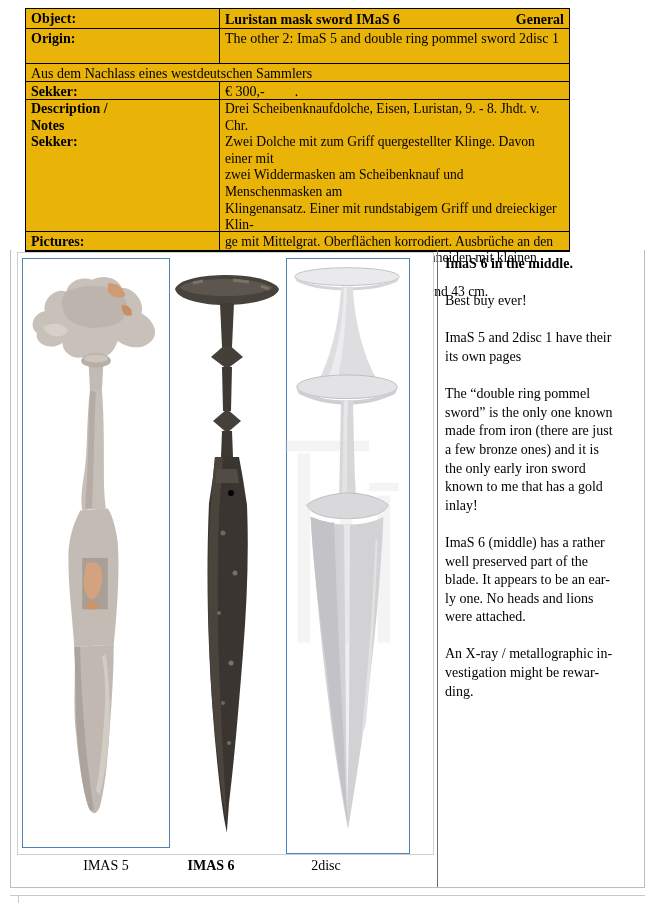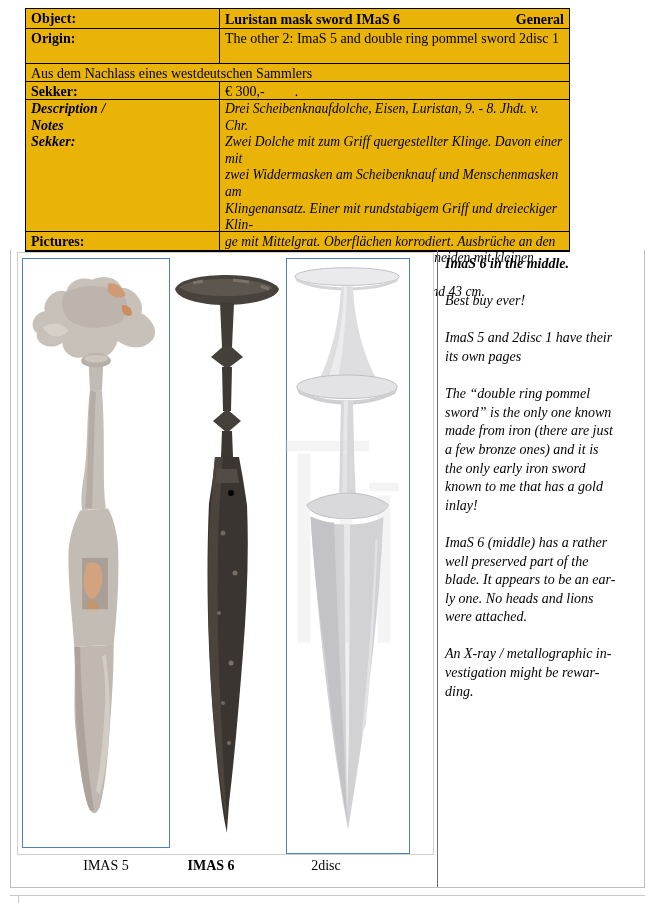--- a/index.html
+++ b/index.html
@@ -1,21 +1,21 @@
 <!DOCTYPE html>
 <html><head>
 <meta charset="utf-8">
 <style>
   * { margin:0; padding:0; box-sizing:border-box; }
   html,body { background:#ffffff; }
   .page {
     position:relative; width:661px; height:903px; background:#ffffff;
     font-family:"Liberation Serif", serif; color:#000; overflow:hidden;
   }
-  .preline { white-space:pre-line;font-style:italic; }
+  .preline { white-space:pre-line; }
 
   
   .doc-table {
     position:absolute; left:25px; top:8px; width:545px;
     border:1px solid #000; background:#eab308;
   }
   .t-row { display:flex; border-bottom:1px solid #000; }
   .t-row:last-child { border-bottom:1px solid #000; }
   .t-label {
     width:194px; flex:0 0 194px; border-right:1px solid #000;

